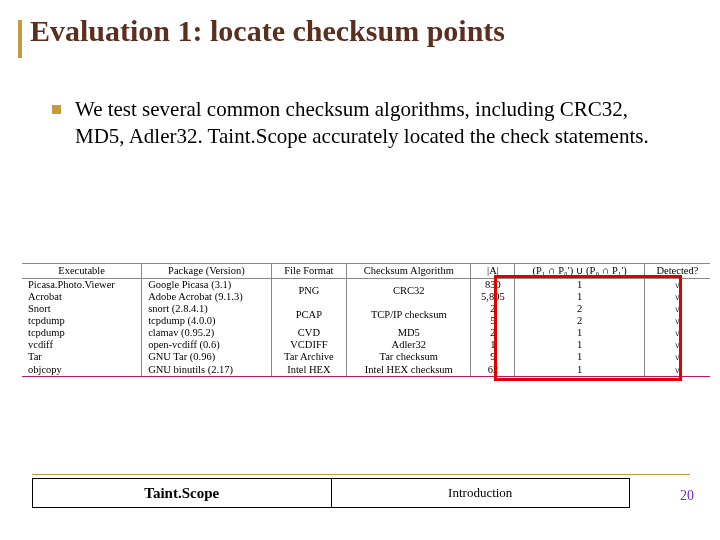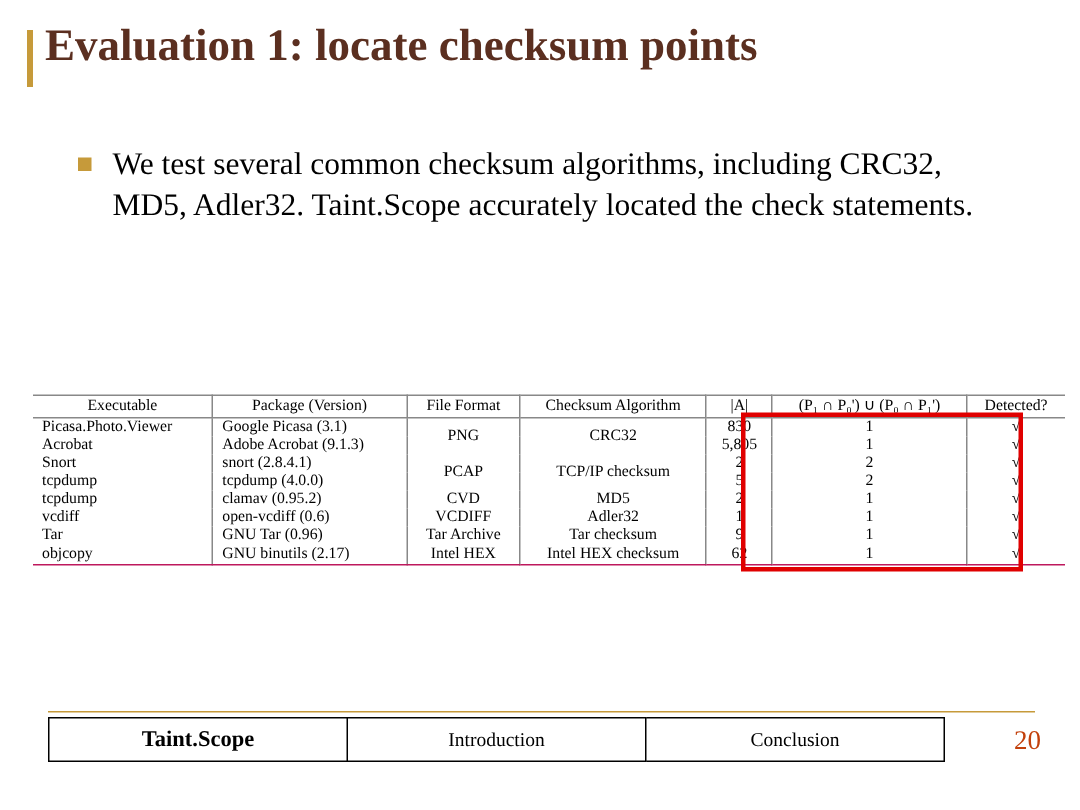--- a/index.html
+++ b/index.html
@@ -128,22 +128,22 @@
     border-left: none;
   }
   .footer-item.active {
     font-weight: bold;
     font-size: 15px;
   }
   .page-num {
     position: absolute;
     right: 26px;
     bottom: 36px;
-    font-size: 18px;
-    color: #c2410c;
+    font-size: 14px;
+    color: #6d28d9;
   }
 </style>
 </head>
 <body>
 
 <div class="slide">
 
   <div class="title-wrap">
     <div class="title-bar"></div>
     <div class="title">Evaluation 1: locate checksum points</div>
@@ -245,21 +245,18 @@
 
   <div class="footer">
     <div class="footer-line"></div>
     <div class="footer-items">
       <div class="footer-item active">
         <span>Taint.Scope</span>
       </div>
       <div class="footer-item">
         <span>Introduction</span>
       </div>
-      <div class="footer-item">
-        <span>Conclusion</span>
-      </div>
     </div>
   </div>
 
   <div class="page-num">20</div>
 
 </div>
 
 </body></html>

